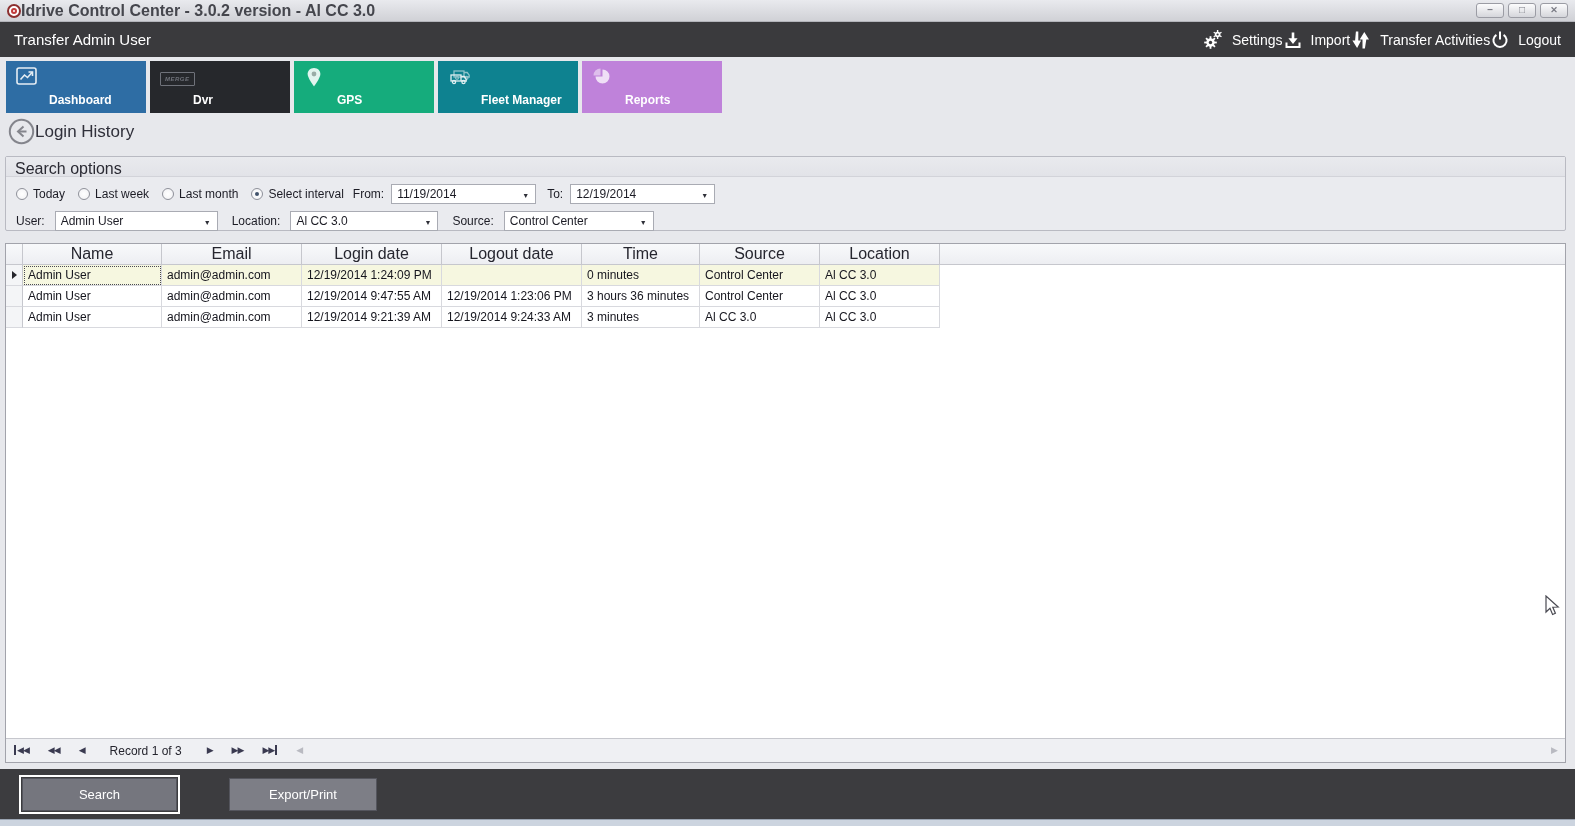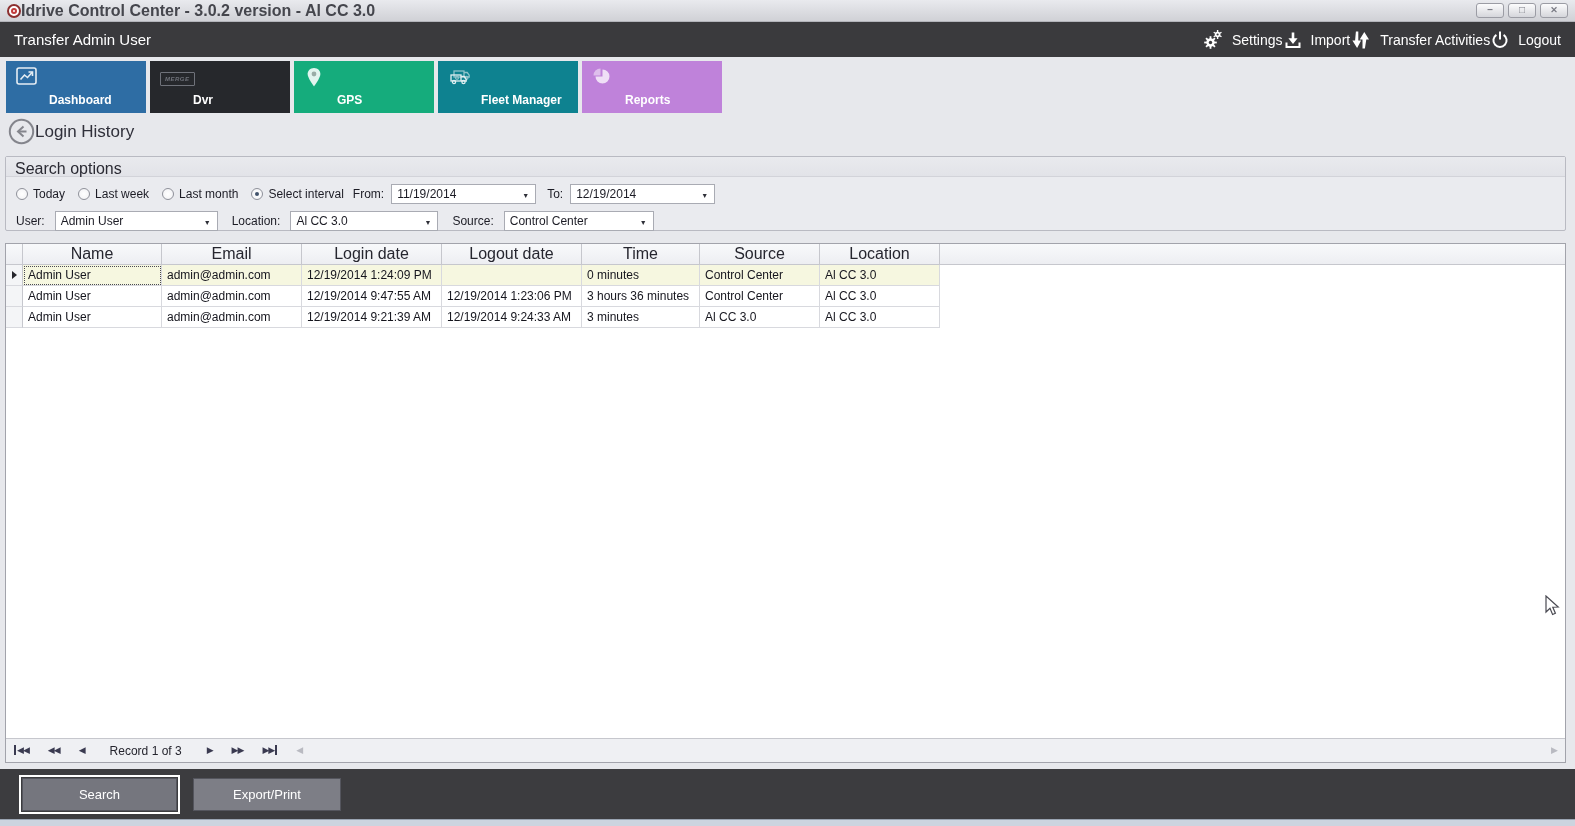--- a/index.html
+++ b/index.html
@@ -114,21 +114,21 @@
   .nav-last::before { content:"▶▶"; border-right:2px solid #3a3a50; padding-right:1px; }
   .nav-hleft::before { content:"◀"; }
   .nav-hright::before { content:"▶"; }
   .nav-btn.disabled { color:#b9bac1; }
   .nav-btn.disabled::before { border-color:#b9bac1; }
   .nav-record { margin:0 6px; }
   .nav-right { margin-left:auto; }
   
   .footer {
     position:absolute; top:769px; left:0; width:1575px; height:50px;
-    background:#3c3c3f; display:flex; align-items:center; padding-left:22px; gap:16px;
+    background:#3c3c3f; display:flex; align-items:center; padding-left:22px; gap:52px;
   }
   .btn {
     height:33px; background:#75767e; color:#fff; font-size:13px;
     border:1px solid #54555d; display:flex; align-items:center; justify-content:center;
     font-family:"Liberation Sans", sans-serif; cursor:default;
   }
   .btn-search { width:155px; outline:2px solid #ffffff; outline-offset:1px; }
   .btn-export { width:148px; background:#7d7e86; }
   .bottom-strip { position:absolute; top:819px; left:0; width:1575px; height:7px; background:#ccd4df; border-top:1px solid #9aa4b2; }
   

